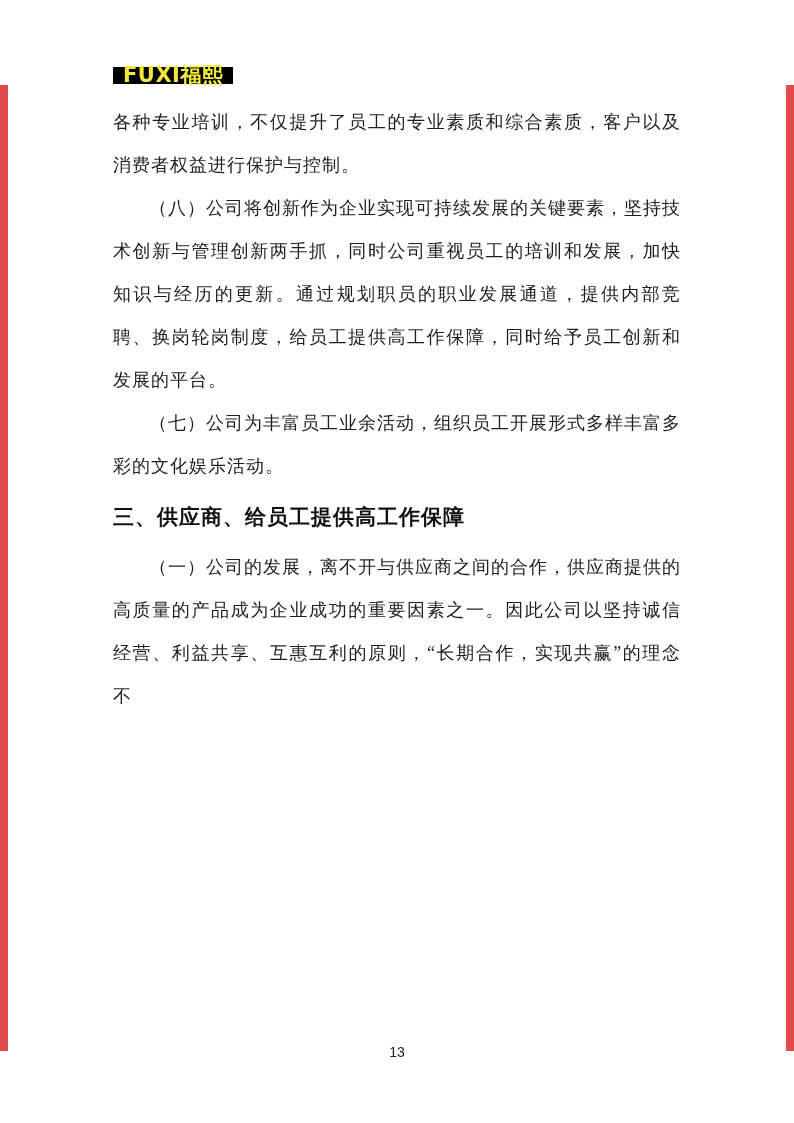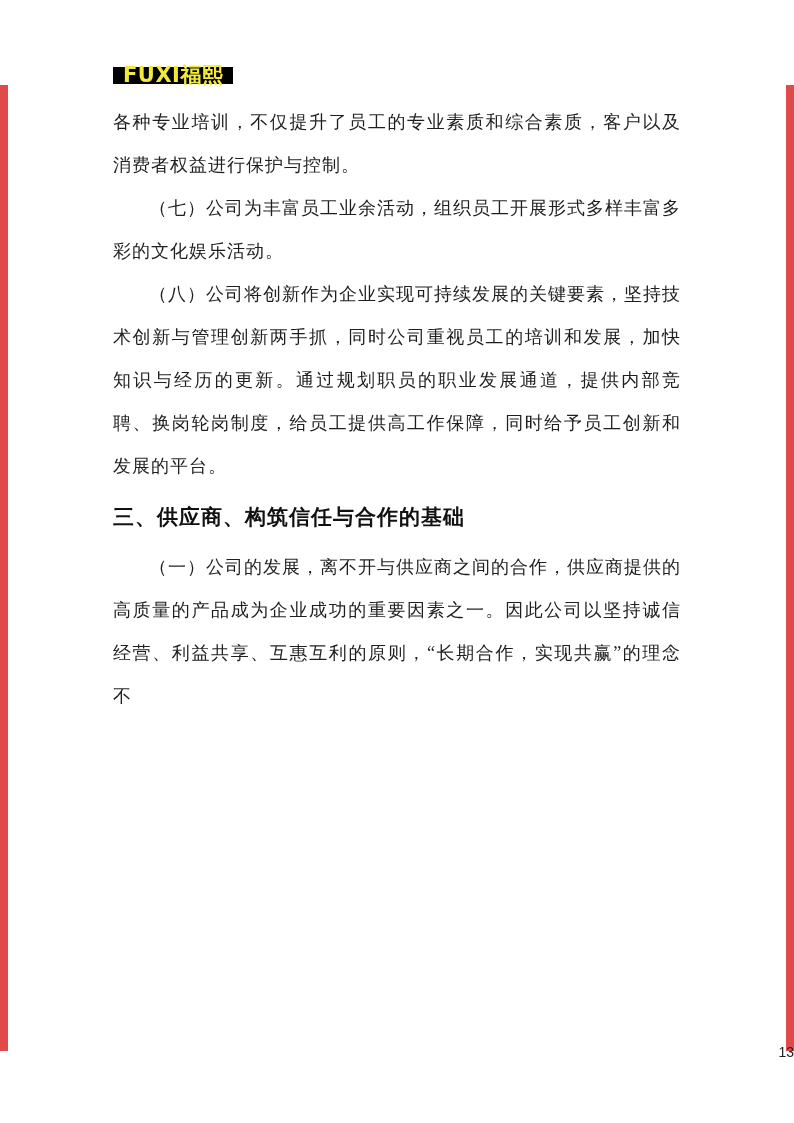--- a/index.html
+++ b/index.html
@@ -66,41 +66,41 @@
     line-height: 30px;
     letter-spacing: 1px;
     color: #111111;
   }
 
   .page-number {
     position: absolute;
     left: 0;
     top: 1044px;
     width: 100%;
-    text-align: right;
+    text-align: center;
     font-family: "Liberation Sans", "DejaVu Sans", sans-serif;
     font-size: 14px;
     color: #222222;
   }
 </style>
 </head>
 <body>
 
 <div class="page">
 
   <div class="red-bar left"></div>
   <div class="red-bar right"></div>
 
   <div class="logo">
     <span>FUXI福熙</span>
   </div>
 
   <main class="content">
     <p class="para">各种专业培训，不仅提升了员工的专业素质和综合素质，客户以及消费者权益进行保护与控制。</p>
+    <p class="para indent">（八）公司将创新作为企业实现可持续发展的关键要素，坚持技术创新与管理创新两手抓，同时公司重视员工的培训和发展，加快知识与经历的更新。通过规划职员的职业发展通道，提供内部竞聘、换岗轮岗制度，给员工提供高工作保障，同时给予员工创新和发展的平台。</p>
     <p class="para indent">（七）公司为丰富员工业余活动，组织员工开展形式多样丰富多彩的文化娱乐活动。</p>
-    <p class="para indent">（八）公司将创新作为企业实现可持续发展的关键要素，坚持技术创新与管理创新两手抓，同时公司重视员工的培训和发展，加快知识与经历的更新。通过规划职员的职业发展通道，提供内部竞聘、换岗轮岗制度，给员工提供高工作保障，同时给予员工创新和发展的平台。</p>
-    <h2 class="section-heading">三、供应商、构筑信任与合作的基础</h2>
+    <h2 class="section-heading">三、供应商、给员工提供高工作保障</h2>
     <p class="para indent">（一）公司的发展，离不开与供应商之间的合作，供应商提供的高质量的产品成为企业成功的重要因素之一。因此公司以坚持诚信经营、利益共享、互惠互利的原则，“长期合作，实现共赢”的理念不</p>
   </main>
 
   <div class="page-number">13</div>
 
 </div>
 
 </body></html>

